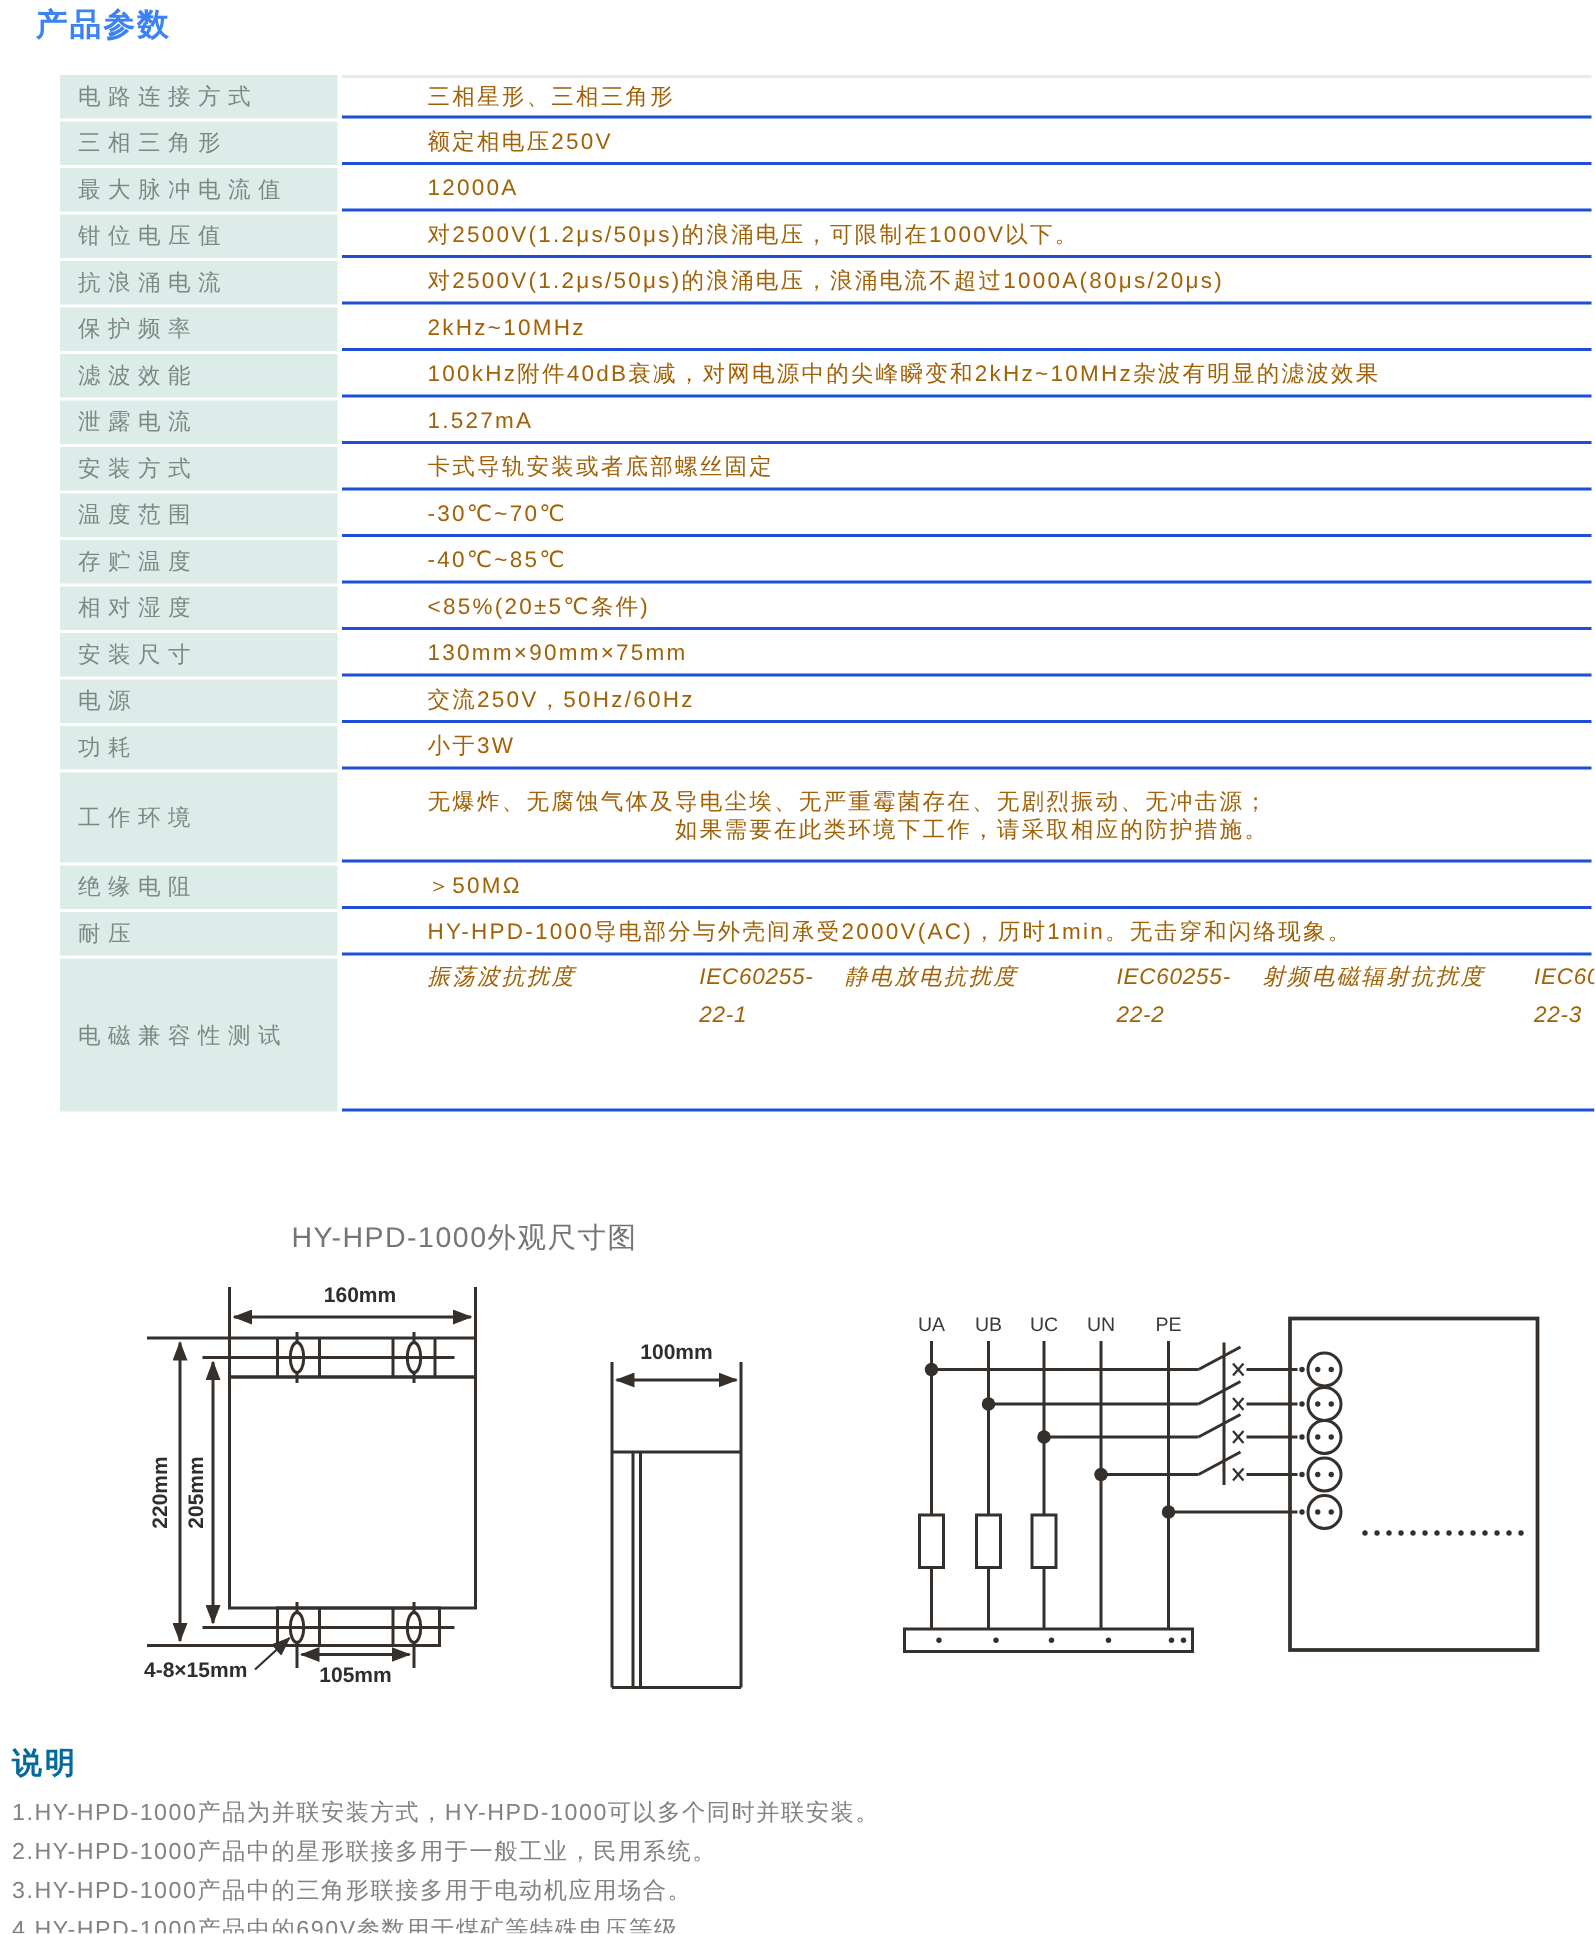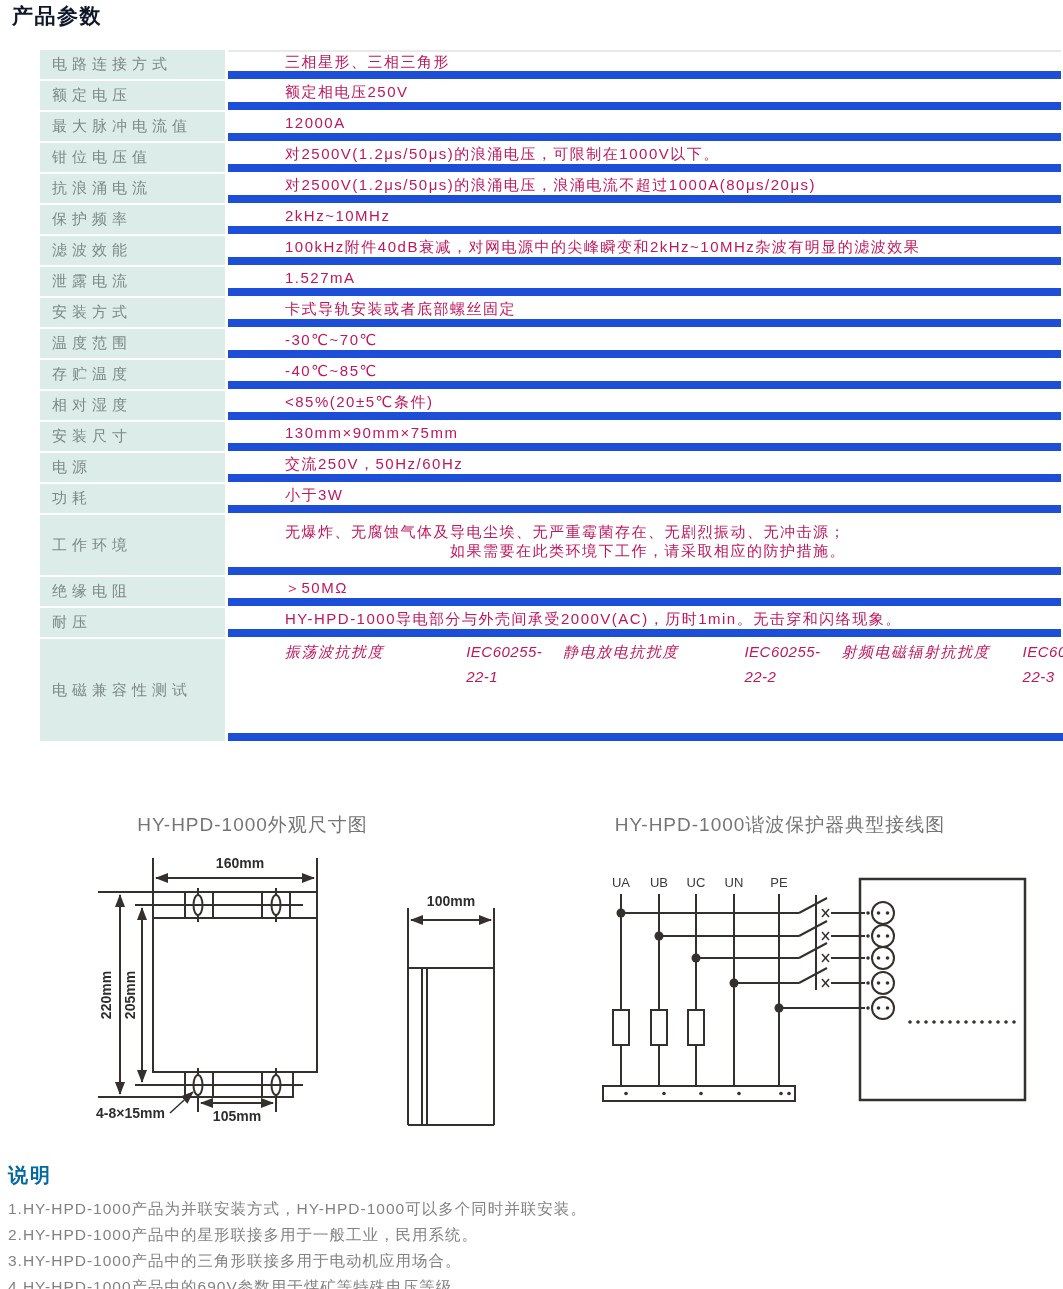--- a/index.html
+++ b/index.html
@@ -1,39 +1,39 @@
 <!DOCTYPE html>
 <html><head>
 <meta charset="utf-8">
 <style>
   * { margin:0; padding:0; box-sizing:border-box; }
   html,body { background:#ffffff; font-family:"Liberation Sans","DejaVu Sans",sans-serif; }
   .page { position:relative; width:1063px; height:1289px; background:#fff; overflow:hidden; }
 
-  .page-title { position:absolute; left:12px; top:2px; font-size:21px; font-weight:bold;
-                color:#0f172a; letter-spacing:1.5px; }
+  .page-title { position:absolute; left:24px; top:2px; font-size:21px; font-weight:bold;
+                color:#3b82f6; letter-spacing:1.5px; }
 
   
   .spec-table { position:absolute; left:8px; top:50px; width:1053px;padding-left:32px; }
   .row { display:flex; align-items:stretch; margin-bottom:2px; min-height:29px; }
   .row.tall2 { min-height:60px;text-align:right; }
   .row.tall4 { min-height:102px; }
   .cell-label { flex:0 0 185px; background:#dcede9; color:#7d8885; font-size:15px;
                 letter-spacing:5px; display:flex; align-items:center; padding-left:12px; }
-  .cell-value { flex:1; margin-left:3px; border-bottom:8px solid #1d4ed8; color:#be185d;
+  .cell-value { flex:1; margin-left:3px; border-bottom:2px solid #1d4ed8; color:#a16207;
                 font-size:15px; letter-spacing:1.5px; display:flex; align-items:center;
                 padding-left:57px; line-height:19px; white-space:pre-line; }
   .row:first-child .cell-value { border-top:2px solid #e9e9e9; }
   .cell-value.emc { flex-direction:row; align-items:flex-start; justify-content:flex-end;font-style:italic; }
   .emc-line { display:flex; line-height:25px; }
   .emc-name { width:202px; }
   .emc-std { letter-spacing:0.5px; }
 
   
-  .dia-title { position:absolute; font-size:19px; color:#757575; letter-spacing:1px; text-align:center; }
+  .dia-title { position:absolute; font-size:19px; color:#757575; letter-spacing:1px; text-align:right; }
   #dimTitle { left:80px; top:812px; width:345px; }
   #wireTitle { left:595px; top:812px; width:370px; }
   svg text { font-family:"Liberation Sans","DejaVu Sans",sans-serif; }
   .dim-text { font-size:14px; font-weight:bold; fill:#2e2e2e; }
   .phase-text { font-size:13px; fill:#3a3a3a; }
 
   
   .notes { position:absolute; left:8px; top:1162px; width:1040px; }
   .notes-title { font-size:20px; font-weight:bold; color:#0369a1; letter-spacing:2px; margin-bottom:7px; }
   .notes p { font-size:15.5px; color:#828282; line-height:26px; letter-spacing:1px; }
@@ -44,21 +44,21 @@
 <div class="page">
 
   <div class="page-title">产品参数</div>
 
   <div class="spec-table">
     <div class="row">
       <div class="cell-label">电路连接方式</div>
       <div class="cell-value">三相星形、三相三角形</div>
     </div>
     <div class="row">
-      <div class="cell-label">额定电压</div>
+      <div class="cell-label">三相三角形</div>
       <div class="cell-value">额定相电压250V</div>
     </div>
     <div class="row">
       <div class="cell-label">最大脉冲电流值</div>
       <div class="cell-value">12000A</div>
     </div>
     <div class="row">
       <div class="cell-label">钳位电压值</div>
       <div class="cell-value">对2500V(1.2μs/50μs)的浪涌电压，可限制在1000V以下。</div>
     </div>
@@ -136,21 +136,20 @@
         </div>
         <div class="emc-line">
           <span class="emc-name">电快速瞬变脉冲群抗扰度</span>
           <span class="emc-std">IEC60255-22-4</span>
         </div>
       </div>
     </div>
   </div>
 
   <div class="dia-title" id="dimTitle">HY-HPD-1000外观尺寸图</div>
-  <div class="dia-title" id="wireTitle">HY-HPD-1000谐波保护器典型接线图</div>
 
   <svg style="position:absolute; left:80px; top:850px;" width="260" height="288" viewBox="0 0 260 288" fill="none" stroke="#35302c" stroke-width="2">
     <defs>
       <marker id="ma" markerWidth="14" markerHeight="10" refX="12" refY="5" orient="auto-start-reverse" markerUnits="userSpaceOnUse">
         <path d="M0,0 L13,5 L0,10 z" fill="#35302c" stroke="none"></path>
       </marker>
     </defs>
 
     <text class="dim-text" x="160" y="18" text-anchor="middle" stroke="none" fill="#2e2e2e">160mm</text>
     <line x1="73" y1="8" x2="73" y2="42"></line>

